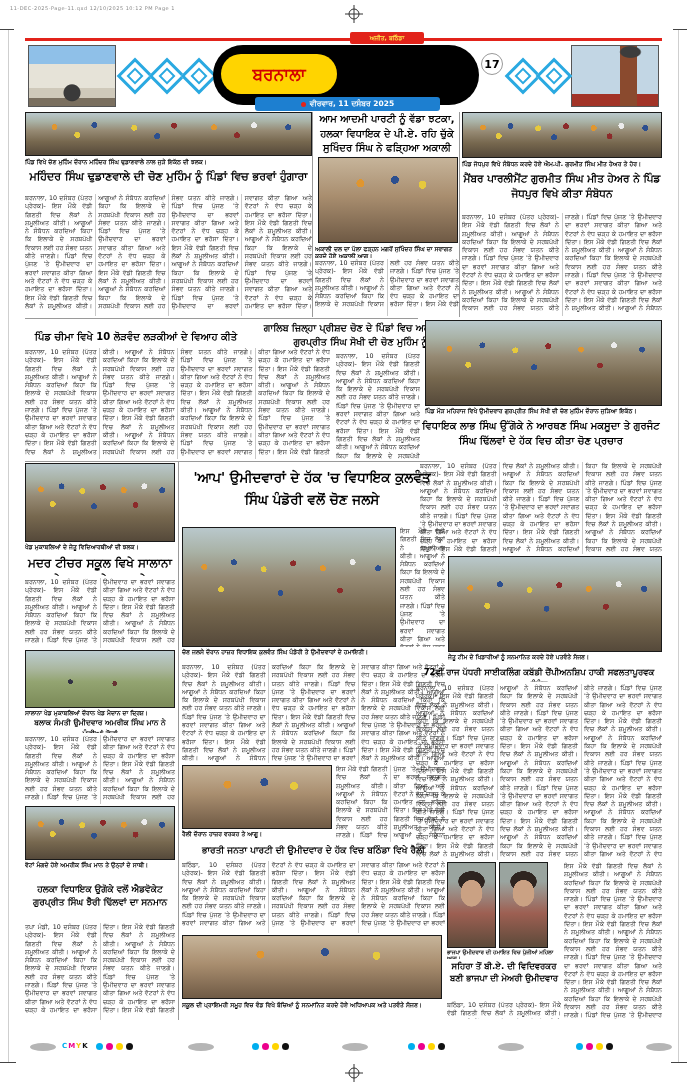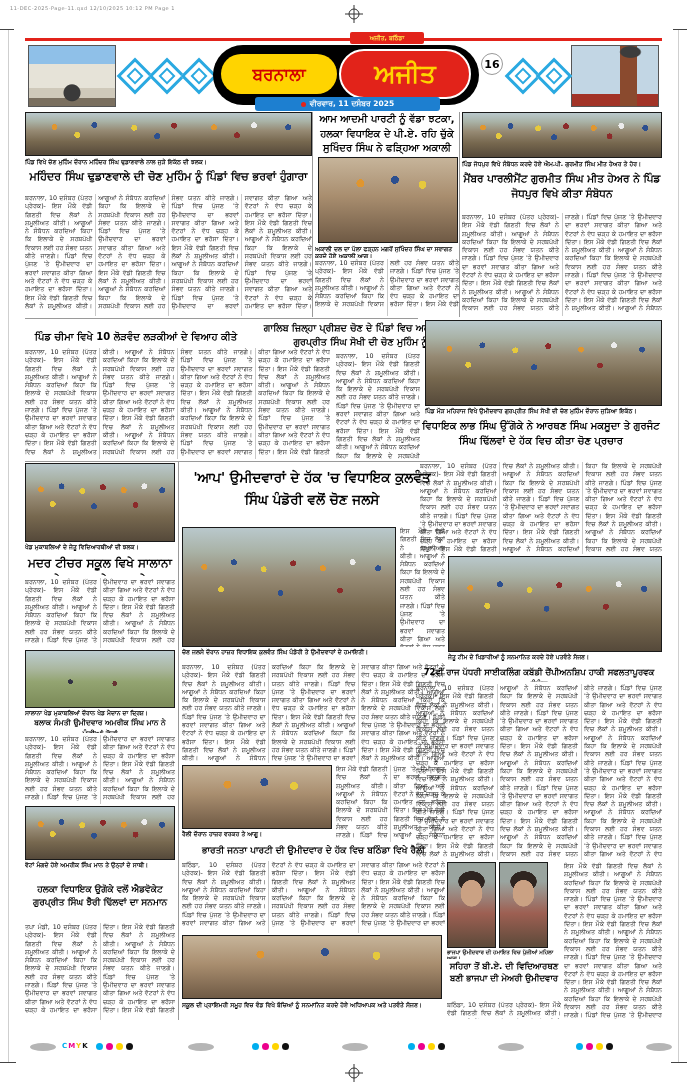--- a/index.html
+++ b/index.html
@@ -122,32 +122,29 @@
         <i></i>
       </span>
     <span class="diamond">
         <i></i>
       </span>
   </div>
   <div class="abs oval" style="left:188px;top:4px;width:266px;height:60px;">
     <div class="abs pill-city" style="left:8px;top:9px;width:116px;height:40px;">
         <span>ਬਰਨਾਲਾ</span>
       </div>
-    <div class="abs pill-paper" style="left:126px;top:4px;width:132px;height:50px;">
-        <span>ਅਜੀਤ</span>
-      </div>
   </div>
   <div class="abs edition-tab" style="left:325px;top:-9px;width:74px;height:12px;">
       <span>ਅਜੀਤ, ਬਠਿੰਡਾ</span>
     </div>
   <div class="abs date-strip" style="left:230px;top:56px;width:185px;height:14px;">
       <span>ਵੀਰਵਾਰ, 11 ਦਸੰਬਰ 2025</span>
     </div>
   <div class="abs page-badge" style="left:456px;top:12px;width:22px;height:22px;">
-      <span>16</span>
+      <span>17</span>
     </div>
 </div>
 
 <div class="abs rule" style="left:312px;top:112px;width:1px;height:205px;"></div>
 <div class="abs rule" style="left:459px;top:112px;width:1px;height:205px;"></div>
 <div class="abs rule" style="left:25px;top:318px;width:393px;height:1px;"></div>
 <div class="abs rule" style="left:25px;top:461px;width:420px;height:1px;"></div>
 <div class="abs rule" style="left:178px;top:462px;width:1px;height:558px;"></div>
 
 <div class="abs photo" style="left:25px;top:112px;width:287px;height:44px;"></div>
@@ -202,21 +199,21 @@
 <div class="abs caption" style="left:182px;top:1001px;width:260px;height:18px;">ਸਕੂਲ ਦੀ ਪ੍ਰਾਇਮਰੀ ਸਮੂਹ ਵਿਚ ਵੰਡ ਵਿਖੇ ਬੱਚਿਆਂ ਨੂੰ ਸਨਮਾਨਿਤ ਕਰਦੇ ਹੋਏ ਅਧਿਆਪਕ ਅਤੇ ਪਤਵੰਤੇ ਸੱਜਣ।</div>
 
 <div class="abs photo" style="left:448px;top:556px;width:214px;height:96px;"></div>
 <div class="abs caption" style="left:448px;top:653px;width:214px;height:11px;">ਜੇਤੂ ਟੀਮ ਦੇ ਖਿਡਾਰੀਆਂ ਨੂੰ ਸਨਮਾਨਿਤ ਕਰਦੇ ਹੋਏ ਪਤਵੰਤੇ ਸੱਜਣ।</div>
 <div class="abs headline" style="left:416px;top:666px;width:246px;height:16px;font-size:8.5px;">72ਵੀਂ ਰਾਜ ਪੱਧਰੀ ਸਾਈਕਲਿੰਗ ਕਬੱਡੀ ਚੈਂਪੀਅਨਸ਼ਿਪ ਹਾਕੀ ਸਫਲਤਾਪੂਰਵਕ ਸੰਪੰਨ</div>
 <div class="abs body-text cols-3" style="left:416px;top:684px;width:246px;height:176px;">ਬਰਨਾਲਾ, 10 ਦਸੰਬਰ (ਪੱਤਰ ਪ੍ਰੇਰਕ)- ਇਸ ਮੌਕੇ ਵੱਡੀ ਗਿਣਤੀ ਵਿਚ ਲੋਕਾਂ ਨੇ ਸ਼ਮੂਲੀਅਤ ਕੀਤੀ। ਆਗੂਆਂ ਨੇ ਸੰਬੋਧਨ ਕਰਦਿਆਂ ਕਿਹਾ ਕਿ ਇਲਾਕੇ ਦੇ ਸਰਬਪੱਖੀ ਵਿਕਾਸ ਲਈ ਹਰ ਸੰਭਵ ਯਤਨ ਕੀਤੇ ਜਾਣਗੇ। ਪਿੰਡਾਂ ਵਿਚ ਪੁੱਜਣ 'ਤੇ ਉਮੀਦਵਾਰ ਦਾ ਭਰਵਾਂ ਸਵਾਗਤ ਕੀਤਾ ਗਿਆ ਅਤੇ ਵੋਟਰਾਂ ਨੇ ਵੱਧ ਚੜ੍ਹ ਕੇ ਹਮਾਇਤ ਦਾ ਭਰੋਸਾ ਦਿੱਤਾ। ਇਸ ਮੌਕੇ ਵੱਡੀ ਗਿਣਤੀ ਵਿਚ ਲੋਕਾਂ ਨੇ ਸ਼ਮੂਲੀਅਤ ਕੀਤੀ। ਆਗੂਆਂ ਨੇ ਸੰਬੋਧਨ ਕਰਦਿਆਂ ਕਿਹਾ ਕਿ ਇਲਾਕੇ ਦੇ ਸਰਬਪੱਖੀ ਵਿਕਾਸ ਲਈ ਹਰ ਸੰਭਵ ਯਤਨ ਕੀਤੇ ਜਾਣਗੇ। ਪਿੰਡਾਂ ਵਿਚ ਪੁੱਜਣ 'ਤੇ ਉਮੀਦਵਾਰ ਦਾ ਭਰਵਾਂ ਸਵਾਗਤ ਕੀਤਾ ਗਿਆ ਅਤੇ ਵੋਟਰਾਂ ਨੇ ਵੱਧ ਚੜ੍ਹ ਕੇ ਹਮਾਇਤ ਦਾ ਭਰੋਸਾ ਦਿੱਤਾ। ਇਸ ਮੌਕੇ ਵੱਡੀ ਗਿਣਤੀ ਵਿਚ ਲੋਕਾਂ ਨੇ ਸ਼ਮੂਲੀਅਤ ਕੀਤੀ। ਆਗੂਆਂ ਨੇ ਸੰਬੋਧਨ ਕਰਦਿਆਂ ਕਿਹਾ ਕਿ ਇਲਾਕੇ ਦੇ ਸਰਬਪੱਖੀ ਵਿਕਾਸ ਲਈ ਹਰ ਸੰਭਵ ਯਤਨ ਕੀਤੇ ਜਾਣਗੇ। ਪਿੰਡਾਂ ਵਿਚ ਪੁੱਜਣ 'ਤੇ ਉਮੀਦਵਾਰ ਦਾ ਭਰਵਾਂ ਸਵਾਗਤ ਕੀਤਾ ਗਿਆ ਅਤੇ ਵੋਟਰਾਂ ਨੇ ਵੱਧ ਚੜ੍ਹ ਕੇ ਹਮਾਇਤ ਦਾ ਭਰੋਸਾ ਦਿੱਤਾ। ਇਸ ਮੌਕੇ ਵੱਡੀ ਗਿਣਤੀ ਵਿਚ ਲੋਕਾਂ ਨੇ ਸ਼ਮੂਲੀਅਤ ਕੀਤੀ। ਆਗੂਆਂ ਨੇ ਸੰਬੋਧਨ ਕਰਦਿਆਂ ਕਿਹਾ ਕਿ ਇਲਾਕੇ ਦੇ ਸਰਬਪੱਖੀ ਵਿਕਾਸ ਲਈ ਹਰ ਸੰਭਵ ਯਤਨ ਕੀਤੇ ਜਾਣਗੇ। ਪਿੰਡਾਂ ਵਿਚ ਪੁੱਜਣ 'ਤੇ ਉਮੀਦਵਾਰ ਦਾ ਭਰਵਾਂ ਸਵਾਗਤ ਕੀਤਾ ਗਿਆ ਅਤੇ ਵੋਟਰਾਂ ਨੇ ਵੱਧ ਚੜ੍ਹ ਕੇ ਹਮਾਇਤ ਦਾ ਭਰੋਸਾ ਦਿੱਤਾ। ਇਸ ਮੌਕੇ ਵੱਡੀ ਗਿਣਤੀ ਵਿਚ ਲੋਕਾਂ ਨੇ ਸ਼ਮੂਲੀਅਤ ਕੀਤੀ। ਆਗੂਆਂ ਨੇ ਸੰਬੋਧਨ ਕਰਦਿਆਂ ਕਿਹਾ ਕਿ ਇਲਾਕੇ ਦੇ ਸਰਬਪੱਖੀ ਵਿਕਾਸ ਲਈ ਹਰ ਸੰਭਵ ਯਤਨ ਕੀਤੇ ਜਾਣਗੇ। ਪਿੰਡਾਂ ਵਿਚ ਪੁੱਜਣ 'ਤੇ ਉਮੀਦਵਾਰ ਦਾ ਭਰਵਾਂ ਸਵਾਗਤ ਕੀਤਾ ਗਿਆ ਅਤੇ ਵੋਟਰਾਂ ਨੇ ਵੱਧ ਚੜ੍ਹ ਕੇ ਹਮਾਇਤ ਦਾ ਭਰੋਸਾ ਦਿੱਤਾ। ਇਸ ਮੌਕੇ ਵੱਡੀ ਗਿਣਤੀ ਵਿਚ ਲੋਕਾਂ ਨੇ ਸ਼ਮੂਲੀਅਤ ਕੀਤੀ। ਆਗੂਆਂ ਨੇ ਸੰਬੋਧਨ ਕਰਦਿਆਂ ਕਿਹਾ ਕਿ ਇਲਾਕੇ ਦੇ ਸਰਬਪੱਖੀ ਵਿਕਾਸ ਲਈ ਹਰ ਸੰਭਵ ਯਤਨ ਕੀਤੇ ਜਾਣਗੇ। ਪਿੰਡਾਂ ਵਿਚ ਪੁੱਜਣ 'ਤੇ ਉਮੀਦਵਾਰ ਦਾ ਭਰਵਾਂ ਸਵਾਗਤ ਕੀਤਾ ਗਿਆ ਅਤੇ ਵੋਟਰਾਂ ਨੇ ਵੱਧ ਚੜ੍ਹ ਕੇ ਹਮਾਇਤ ਦਾ ਭਰੋਸਾ ਦਿੱਤਾ। ਇਸ ਮੌਕੇ ਵੱਡੀ ਗਿਣਤੀ ਵਿਚ ਲੋਕਾਂ ਨੇ ਸ਼ਮੂਲੀਅਤ ਕੀਤੀ। ਆਗੂਆਂ ਨੇ ਸੰਬੋਧਨ ਕਰਦਿਆਂ ਕਿਹਾ ਕਿ ਇਲਾਕੇ ਦੇ ਸਰਬਪੱਖੀ ਵਿਕਾਸ ਲਈ ਹਰ ਸੰਭਵ ਯਤਨ ਕੀਤੇ ਜਾਣਗੇ। ਪਿੰਡਾਂ ਵਿਚ ਪੁੱਜਣ 'ਤੇ ਉਮੀਦਵਾਰ ਦਾ ਭਰਵਾਂ ਸਵਾਗਤ ਕੀਤਾ ਗਿਆ ਅਤੇ ਵੋਟਰਾਂ ਨੇ ਵੱਧ ਚੜ੍ਹ ਕੇ ਹਮਾਇਤ ਦਾ ਭਰੋਸਾ ਦਿੱਤਾ। ਇਸ ਮੌਕੇ ਵੱਡੀ ਗਿਣਤੀ ਵਿਚ ਲੋਕਾਂ ਨੇ ਸ਼ਮੂਲੀਅਤ ਕੀਤੀ। ਆਗੂਆਂ ਨੇ ਸੰਬੋਧਨ ਕਰਦਿਆਂ ਕਿਹਾ ਕਿ ਇਲਾਕੇ ਦੇ ਸਰਬਪੱਖੀ ਵਿਕਾਸ ਲਈ ਹਰ ਸੰਭਵ ਯਤਨ ਕੀਤੇ ਜਾਣਗੇ। ਪਿੰਡਾਂ ਵਿਚ ਪੁੱਜਣ 'ਤੇ ਉਮੀਦਵਾਰ ਦਾ ਭਰਵਾਂ ਸਵਾਗਤ ਕੀਤਾ ਗਿਆ ਅਤੇ ਵੋਟਰਾਂ ਨੇ ਵੱਧ ਚੜ੍ਹ ਕੇ ਹਮਾਇਤ ਦਾ ਭਰੋਸਾ ਦਿੱਤਾ।</div>
 
 <div class="abs photo photo--portrait" style="left:447px;top:862px;width:49px;height:86px;"></div>
 <div class="abs photo photo--portrait" style="left:499px;top:862px;width:49px;height:86px;"></div>
 <div class="abs caption" style="left:447px;top:949px;width:112px;height:10px;font-size:5.5px;">ਭਾਜਪਾ ਉਮੀਦਵਾਰ ਦੀ ਹਮਾਇਤ ਵਿਚ ਪੁੱਜੀਆਂ ਮਹਿਲਾ ਆਗੂ।</div>
-<div class="abs headline" style="left:447px;top:960px;width:114px;height:40px;font-size:8.5px;">ਸਹਿਰਾ ਤੋਂ ਬੀ.ਏ. ਦੀ ਵਿਦਿਆਰਥਣ ਬਣੀ ਭਾਜਪਾ ਦੀ ਮੇਅਰੀ ਉਮੀਦਵਾਰ</div>
+<div class="abs headline" style="left:447px;top:960px;width:114px;height:40px;font-size:8.5px;">ਸਹਿਰਾ ਤੋਂ ਬੀ.ਏ. ਦੀ ਵਿਦਿਵਰਕਰ ਬਣੀ ਭਾਜਪਾ ਦੀ ਮੇਅਰੀ ਉਮੀਦਵਾਰ</div>
 <div class="abs body-text" style="left:447px;top:1001px;width:114px;height:18px;">ਬਠਿੰਡਾ, 10 ਦਸੰਬਰ (ਪੱਤਰ ਪ੍ਰੇਰਕ)- ਇਸ ਮੌਕੇ ਵੱਡੀ ਗਿਣਤੀ ਵਿਚ ਲੋਕਾਂ ਨੇ ਸ਼ਮੂਲੀਅਤ ਕੀਤੀ। ਆਗੂਆਂ ਨੇ ਸੰਬੋਧਨ ਕਰਦਿਆਂ ਕਿਹਾ ਕਿ ਇਲਾਕੇ ਦੇ ਸਰਬਪੱਖੀ ਵਿਕਾਸ ਲਈ ਹਰ ਸੰਭਵ ਯਤਨ ਕੀਤੇ ਜਾਣਗੇ। ਪਿੰਡਾਂ ਵਿਚ ਪੁੱਜਣ 'ਤੇ ਉਮੀਦਵਾਰ ਦਾ ਭਰਵਾਂ ਸਵਾਗਤ ਕੀਤਾ ਗਿਆ ਅਤੇ ਵੋਟਰਾਂ ਨੇ ਵੱਧ ਚੜ੍ਹ ਕੇ ਹਮਾਇਤ ਦਾ ਭਰੋਸਾ ਦਿੱਤਾ।</div>
 <div class="abs body-text" style="left:564px;top:862px;width:98px;height:157px;">ਇਸ ਮੌਕੇ ਵੱਡੀ ਗਿਣਤੀ ਵਿਚ ਲੋਕਾਂ ਨੇ ਸ਼ਮੂਲੀਅਤ ਕੀਤੀ। ਆਗੂਆਂ ਨੇ ਸੰਬੋਧਨ ਕਰਦਿਆਂ ਕਿਹਾ ਕਿ ਇਲਾਕੇ ਦੇ ਸਰਬਪੱਖੀ ਵਿਕਾਸ ਲਈ ਹਰ ਸੰਭਵ ਯਤਨ ਕੀਤੇ ਜਾਣਗੇ। ਪਿੰਡਾਂ ਵਿਚ ਪੁੱਜਣ 'ਤੇ ਉਮੀਦਵਾਰ ਦਾ ਭਰਵਾਂ ਸਵਾਗਤ ਕੀਤਾ ਗਿਆ ਅਤੇ ਵੋਟਰਾਂ ਨੇ ਵੱਧ ਚੜ੍ਹ ਕੇ ਹਮਾਇਤ ਦਾ ਭਰੋਸਾ ਦਿੱਤਾ। ਇਸ ਮੌਕੇ ਵੱਡੀ ਗਿਣਤੀ ਵਿਚ ਲੋਕਾਂ ਨੇ ਸ਼ਮੂਲੀਅਤ ਕੀਤੀ। ਆਗੂਆਂ ਨੇ ਸੰਬੋਧਨ ਕਰਦਿਆਂ ਕਿਹਾ ਕਿ ਇਲਾਕੇ ਦੇ ਸਰਬਪੱਖੀ ਵਿਕਾਸ ਲਈ ਹਰ ਸੰਭਵ ਯਤਨ ਕੀਤੇ ਜਾਣਗੇ। ਪਿੰਡਾਂ ਵਿਚ ਪੁੱਜਣ 'ਤੇ ਉਮੀਦਵਾਰ ਦਾ ਭਰਵਾਂ ਸਵਾਗਤ ਕੀਤਾ ਗਿਆ ਅਤੇ ਵੋਟਰਾਂ ਨੇ ਵੱਧ ਚੜ੍ਹ ਕੇ ਹਮਾਇਤ ਦਾ ਭਰੋਸਾ ਦਿੱਤਾ। ਇਸ ਮੌਕੇ ਵੱਡੀ ਗਿਣਤੀ ਵਿਚ ਲੋਕਾਂ ਨੇ ਸ਼ਮੂਲੀਅਤ ਕੀਤੀ। ਆਗੂਆਂ ਨੇ ਸੰਬੋਧਨ ਕਰਦਿਆਂ ਕਿਹਾ ਕਿ ਇਲਾਕੇ ਦੇ ਸਰਬਪੱਖੀ ਵਿਕਾਸ ਲਈ ਹਰ ਸੰਭਵ ਯਤਨ ਕੀਤੇ ਜਾਣਗੇ। ਪਿੰਡਾਂ ਵਿਚ ਪੁੱਜਣ 'ਤੇ ਉਮੀਦਵਾਰ ਦਾ ਭਰਵਾਂ ਸਵਾਗਤ ਕੀਤਾ ਗਿਆ ਅਤੇ ਵੋਟਰਾਂ ਨੇ ਵੱਧ ਚੜ੍ਹ ਕੇ ਹਮਾਇਤ ਦਾ ਭਰੋਸਾ ਦਿੱਤਾ।</div>
 
 <div class="abs ellipse" style="left:30px;top:1043px;width:26px;height:8px;"></div>
 <div class="abs cmyk" style="left:62px;top:1042px;"><span class="c">C</span><span class="m">M</span><span class="y">Y</span><span class="k">K</span></div>
 <div class="abs dots" style="left:96px;top:1043px;">
     <i class="d-c"></i>
     <i class="d-m"></i>
     <i class="d-y"></i>
     <i class="d-k"></i>

